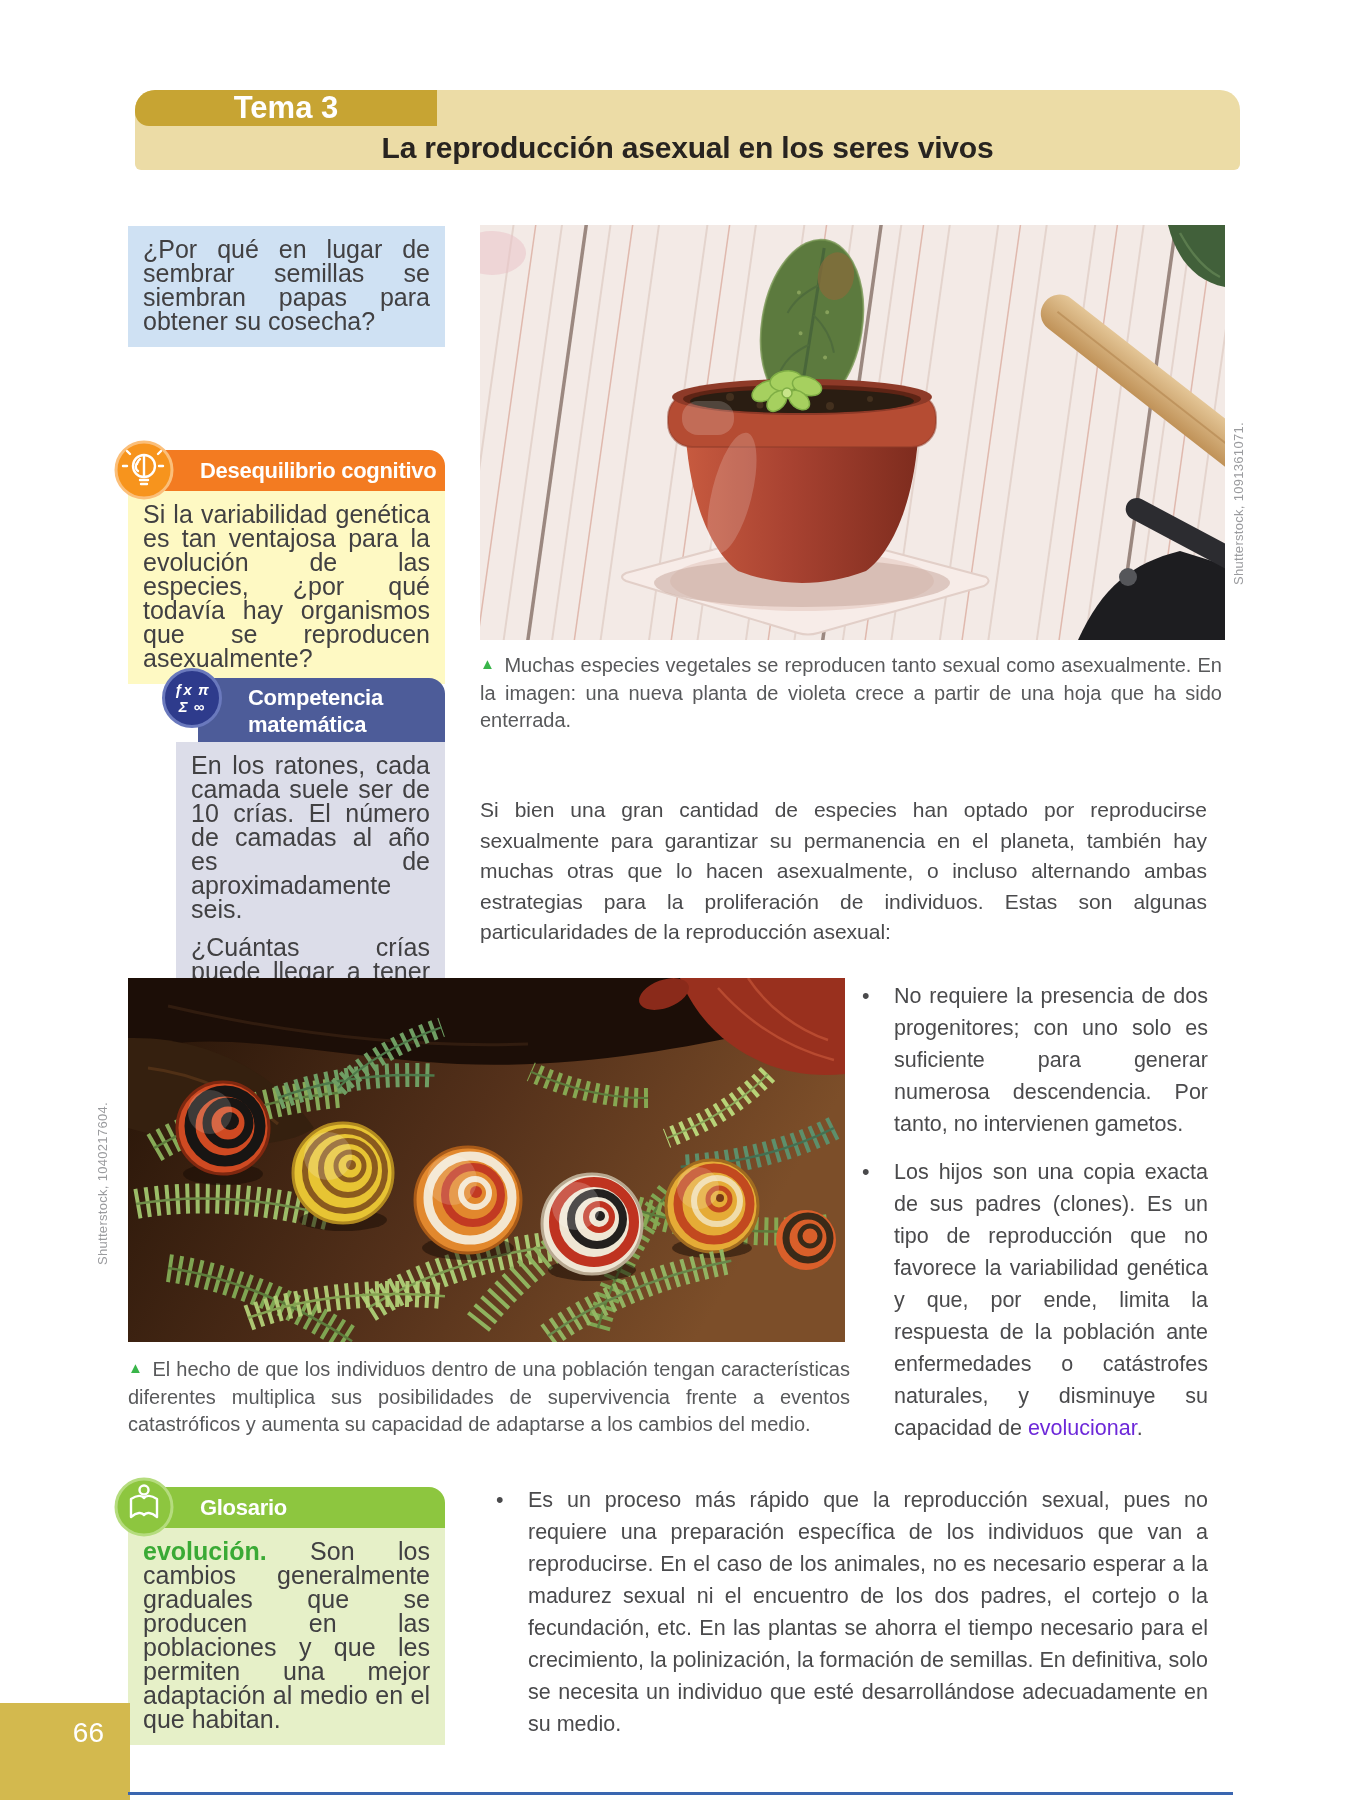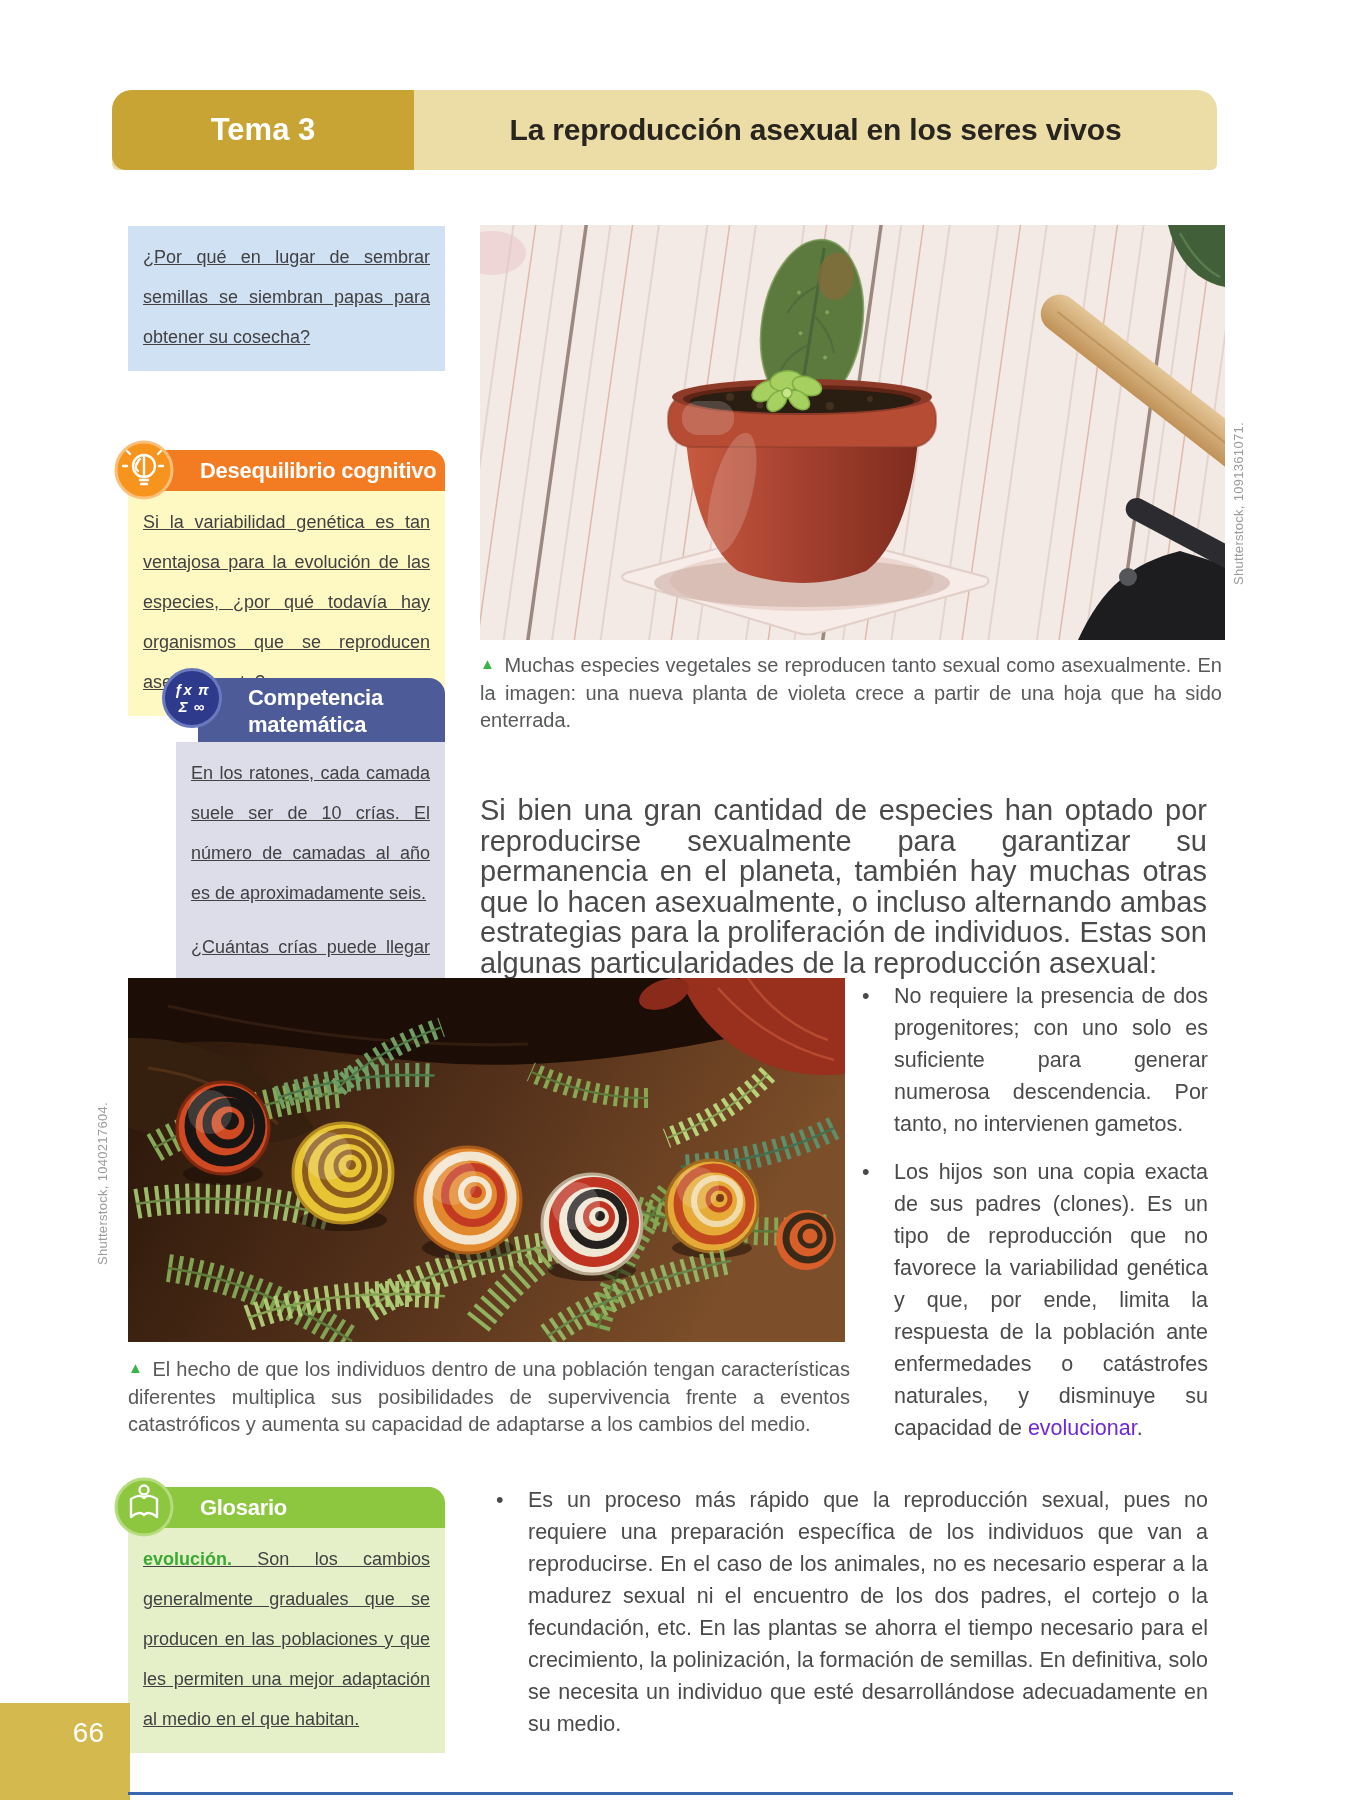--- a/index.html
+++ b/index.html
@@ -1,36 +1,36 @@
 <!DOCTYPE html>
 <html lang="es"><head>
 <meta charset="utf-8">
 <style>
   * { margin:0; padding:0; box-sizing:border-box; }
   body { background:#ffffff; font-family:"Liberation Sans","DejaVu Sans",sans-serif; }
   .page { position:relative; width:1350px; height:1800px; background:#ffffff; overflow:hidden; }
 
   
-  .topbar { position:absolute; left:112px; top:90px; width:1105px; height:80px;
-            background:#ecdca6; border-radius:20px 20px 6px 6px; display:flex; }
+  .topbar { position:absolute; left:135px; top:90px; width:1105px; height:80px;
+            background:#ecdca6; border-radius:20px 20px 6px 6px; display:flex;flex-direction:column; }
   .tema-badge { width:302px; background:#c7a433; border-radius:20px 0 0 14px;
                 color:#fff; font-weight:bold; font-size:31px;
                 display:flex; align-items:center; justify-content:center; }
   .topbar-title { flex:1; display:flex; align-items:center; justify-content:center;
                   font-weight:bold; font-size:30px; color:#282420; letter-spacing:-0.2px; }
 
   
   .sbox { position:absolute; left:128px; width:317px; }
   .sbox-head { position:relative; margin-left:22px; height:41px; border-radius:12px 16px 0 0;
                color:#fff; font-weight:bold; font-size:22px; line-height:41px;
                padding-left:50px; letter-spacing:-0.3px; white-space:nowrap; }
   .sbox-head.two { height:64px; line-height:27px; padding-top:6px; }
   .sbox-icon { position:absolute; left:-36px; top:-10px; width:60px; height:60px; z-index:2; }
-  .sbox-body { padding:11px 15px 14px; font-size:18px; line-height:40px;
-               text-align:justify; color:#414042; hyphens:auto;text-decoration:underline; }
+  .sbox-body { padding:11px 15px 14px; font-size:25px; line-height:24px;
+               text-align:justify; color:#414042; hyphens:auto; }
   .sbox-body p + p { margin-top:14px; }
   #box-saberes { top:226px; } #box-saberes .sbox-head { background:#4e9bd4; }
   #box-saberes .sbox-body { background:#cfe1f3; }
   #box-deseq { top:450px; } #box-deseq .sbox-head { background:#f37b21; }
   #box-deseq .sbox-body { background:#fef9c3; }
   #box-comp { top:678px;padding-left:48px; } #box-comp .sbox-head { background:#4d5c99; }
   #box-comp .sbox-body { background:#dcdde9; }
   #box-glos { top:1455px;margin-top:32px; } #box-glos .sbox-head { background:#8dc63f; }
   #box-glos .sbox-body { background:#e6f0c8; }
   .gl-term { color:#3aaa35; font-weight:bold; }
@@ -51,21 +51,21 @@
   #credit-snails { left:95px; top:1075px; height:190px; }
   .caption { position:absolute; font-size:20px; line-height:27px; color:#58595b;
              text-align:justify; hyphens:auto; }
   #cap-violet { left:480px; top:652px; width:742px; }
   #cap-snails { left:128px; top:1356px; width:722px; }
   .cap-tri { color:#39b54a; font-size:15px; margin-right:9px; position:relative; top:-3px; }
 
   
   .heading { position:absolute; left:480px; top:748px; font-size:29px; font-weight:bold;
              color:#2b5da8; letter-spacing:-0.2px; }
-  .intro { position:absolute; left:480px; top:795px; width:727px; font-size:29px;
+  .intro { position:absolute; left:480px; top:795px; width:727px; font-size:21px;
            line-height:30.5px; color:#4a4a4c; text-align:justify; hyphens:auto; }
   .bullets-right { position:absolute; left:862px; top:980px; width:346px; }
   .bullet { display:flex; font-size:21.5px; line-height:32px; color:#4a4a4c; }
   .bullet + .bullet { margin-top:16px; }
   .bmark { width:32px; flex:none; }
   .btext { flex:1; text-align:justify; hyphens:auto; }
   .accent-green { color:#6d28d9; }
   #bullet3 { position:absolute; left:496px; top:1484px; width:712px; }
 
   

